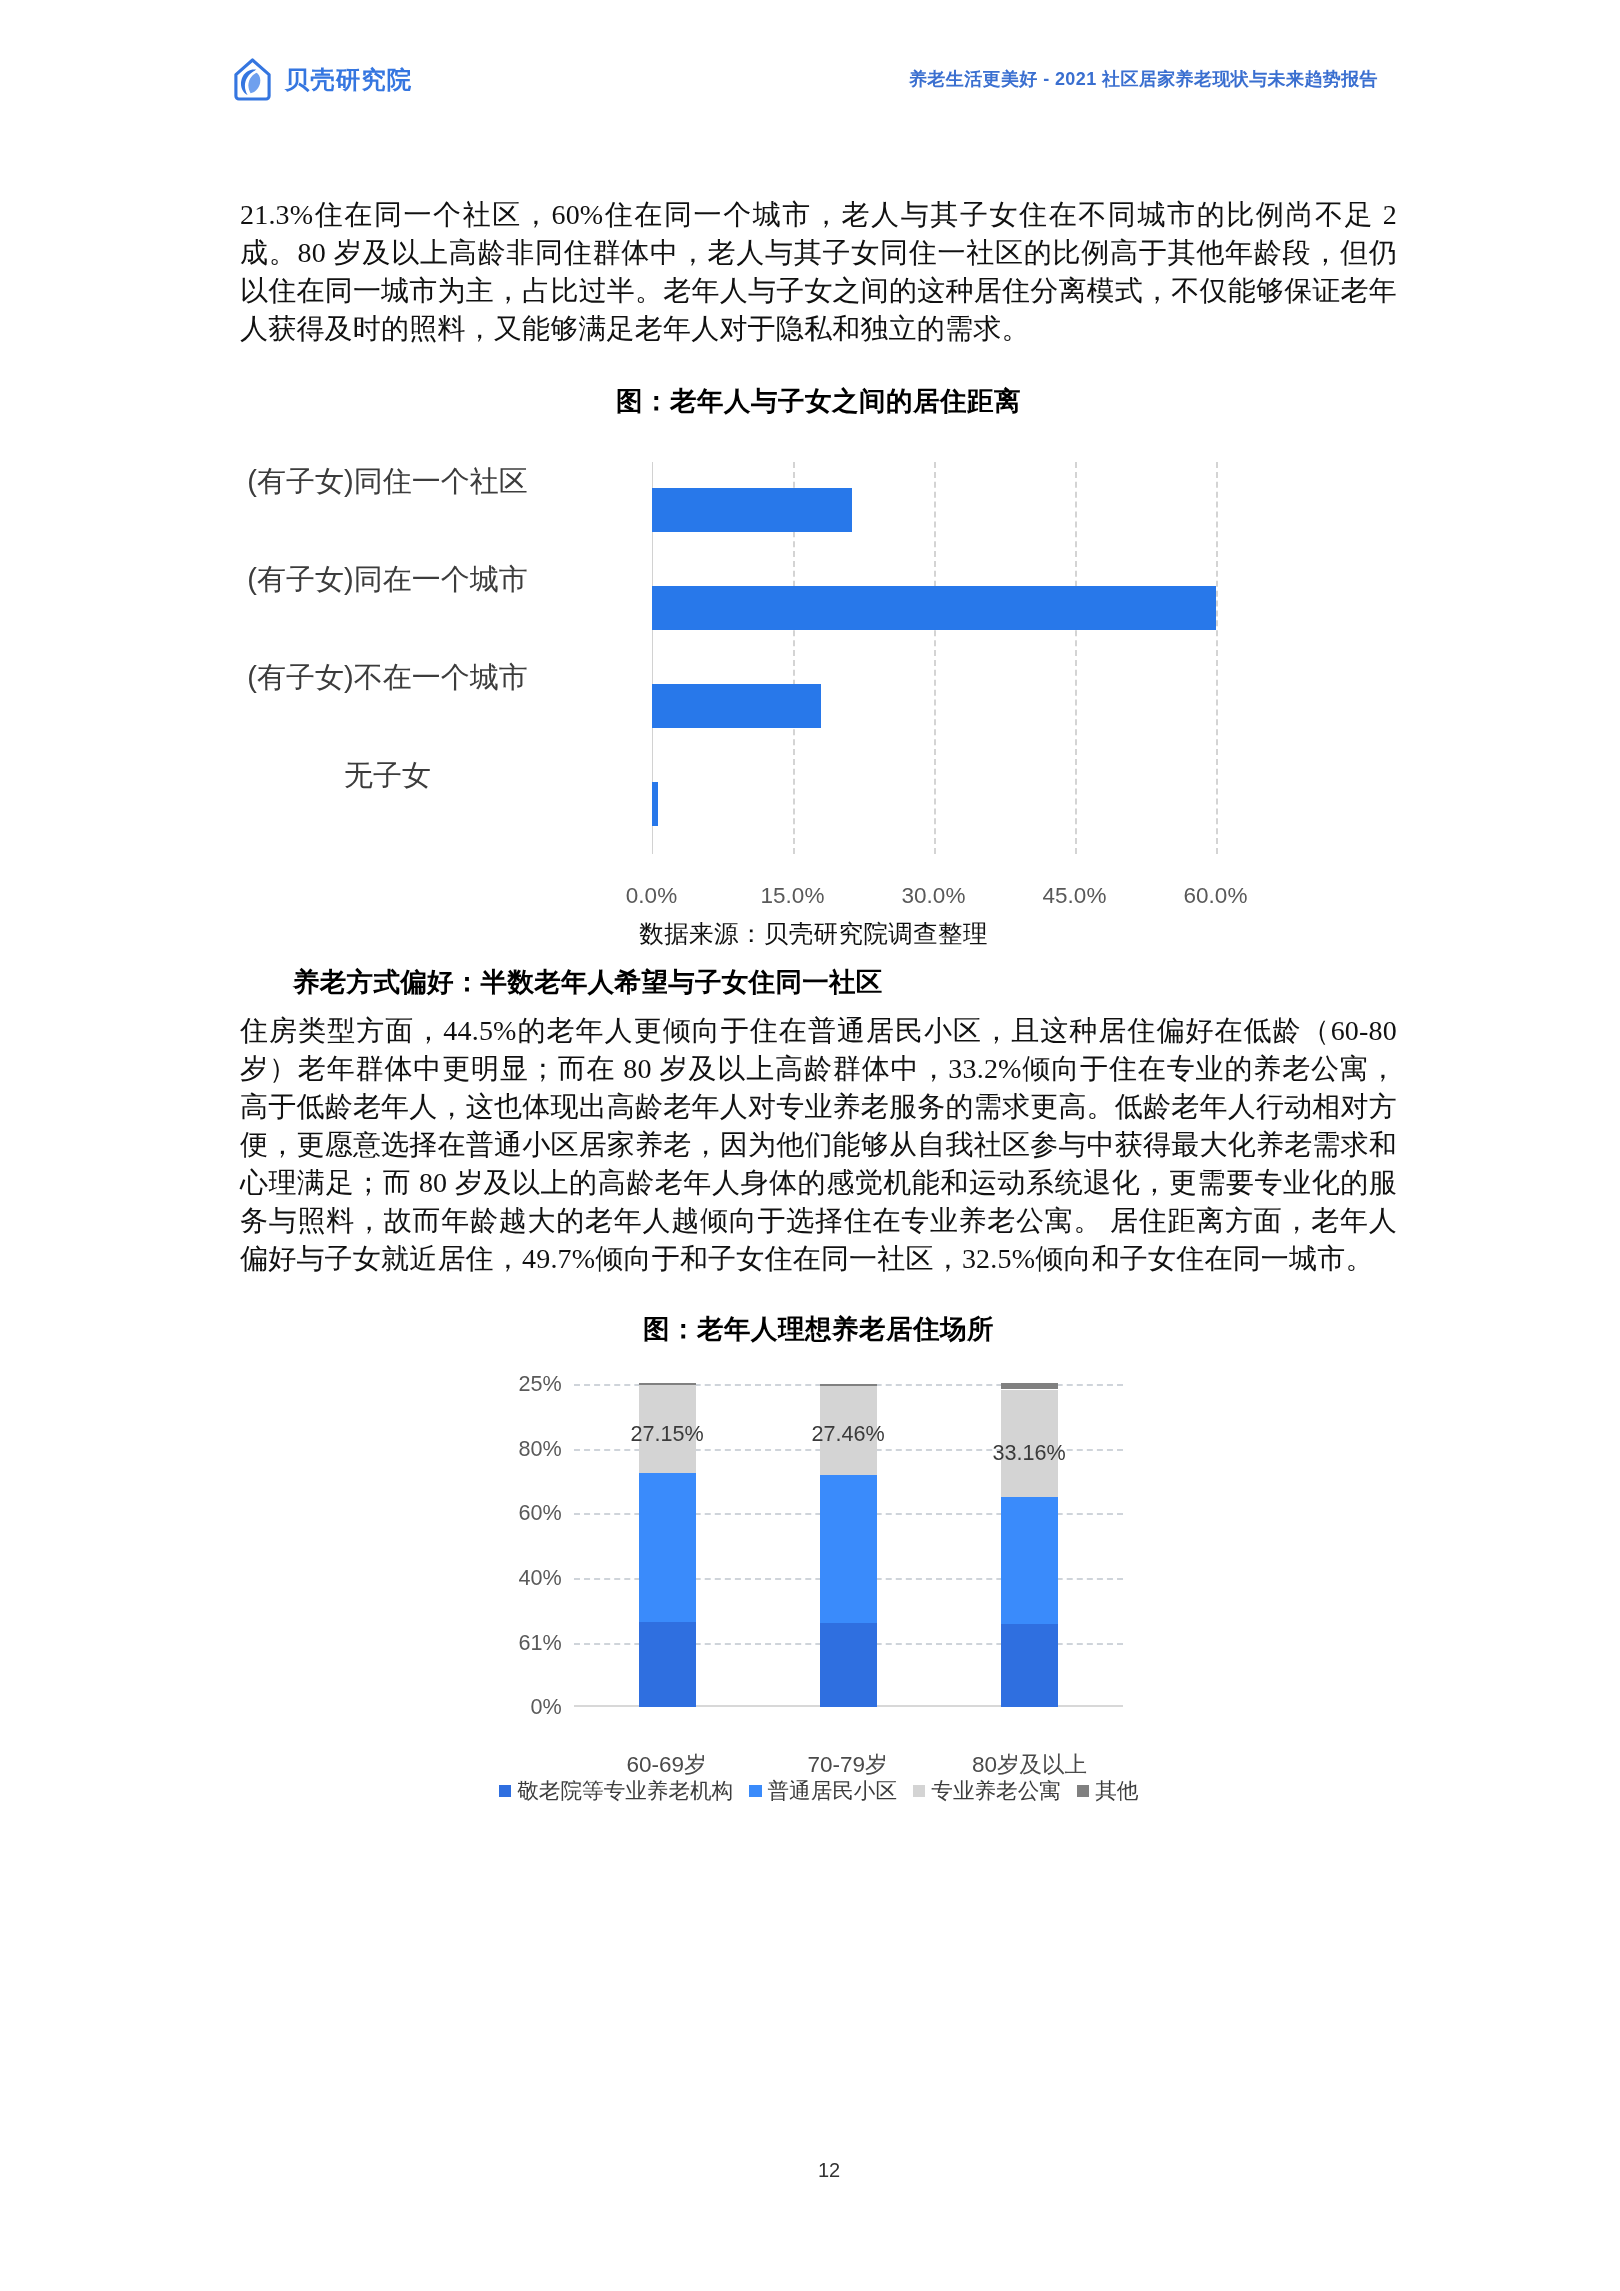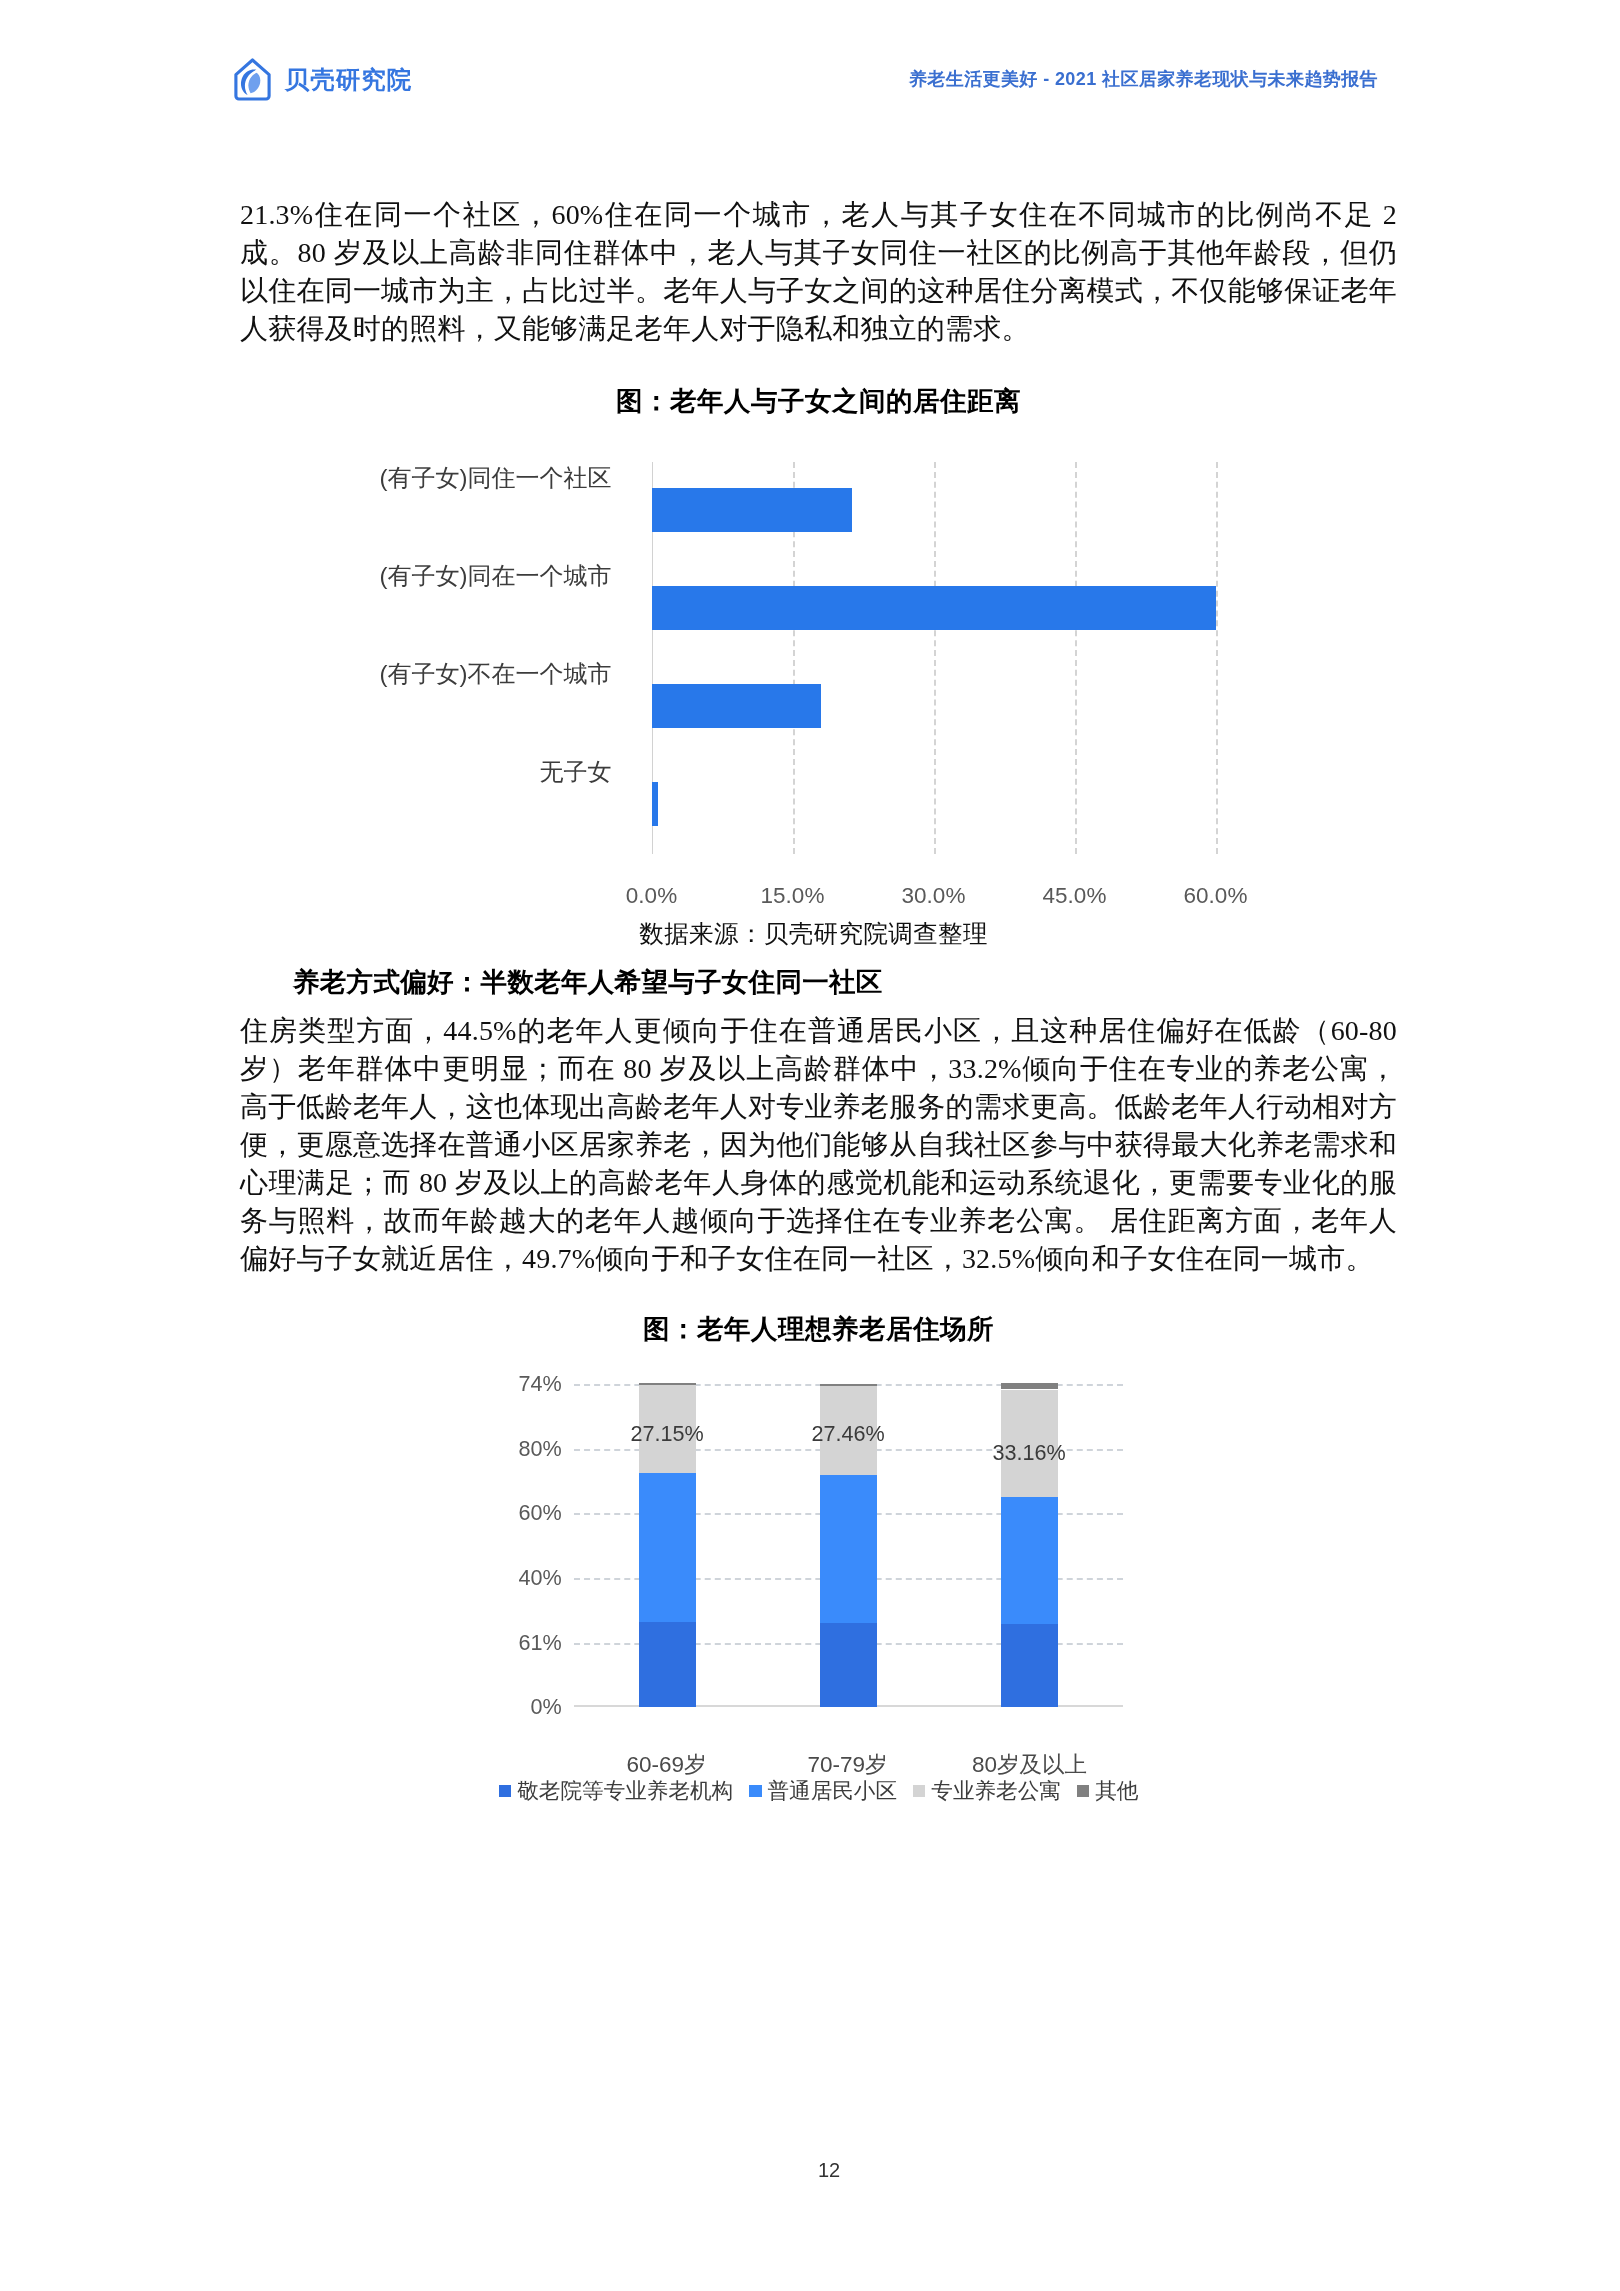--- a/index.html
+++ b/index.html
@@ -138,25 +138,25 @@
   }
   .c1-bar {
     position: absolute;
     top: 25.5px;
     left: 0;
     height: 44px;
     background: #2878ea;
   }
   .c1-cat {
     position: absolute;
-    right: 604px;
+    right: 632px;
     width: 392px;
-    text-align: right;
-    font-family: "Liberation Sans", "DejaVu Sans", sans-serif;
-    font-size: 24px;
+    text-align: center;
+    font-family: "Liberation Sans", "DejaVu Sans", sans-serif;
+    font-size: 29px;
     color: #3c3c3c;
     white-space: nowrap;
   }
   .c1-tick {
     position: absolute;
     top: 421px;
     transform: translateX(-50%);
     font-family: "Liberation Sans", "DejaVu Sans", sans-serif;
     font-size: 22.5px;
     color: #595959;
@@ -340,21 +340,21 @@
         <div class="c2-grid" style="top:129px;"></div>
         <div class="c2-grid" style="top:194px;"></div>
         <div class="c2-grid" style="top:259px;"></div>
         <div class="c2-baseline"></div>
 
         <div class="c2-ytick" style="top:323px;">0%</div>
         <div class="c2-ytick" style="top:259px;">61%</div>
         <div class="c2-ytick" style="top:194px;">40%</div>
         <div class="c2-ytick" style="top:129px;">60%</div>
         <div class="c2-ytick" style="top:65px;">80%</div>
-        <div class="c2-ytick" style="top:0px;">74%</div>
+        <div class="c2-ytick" style="top:0px;">25%</div>
 
         <div class="c2-col" style="left:65px;">
           <div class="c2-seg" style="bottom:0px;    height:85px; background:#2f6fe0;"></div>
           <div class="c2-seg" style="bottom:85px; height:149px; background:#3a8bfb;"></div>
           <div class="c2-seg" style="bottom:234px; height:88px; background:#d4d4d4;"></div>
           <div class="c2-seg" style="bottom:322px; height:1.8px; background:#808080;"></div>
           <div class="c2-lbl" style="bottom:260px;">27.15%</div>
         </div>
 
         <div class="c2-col" style="left:246px;">

